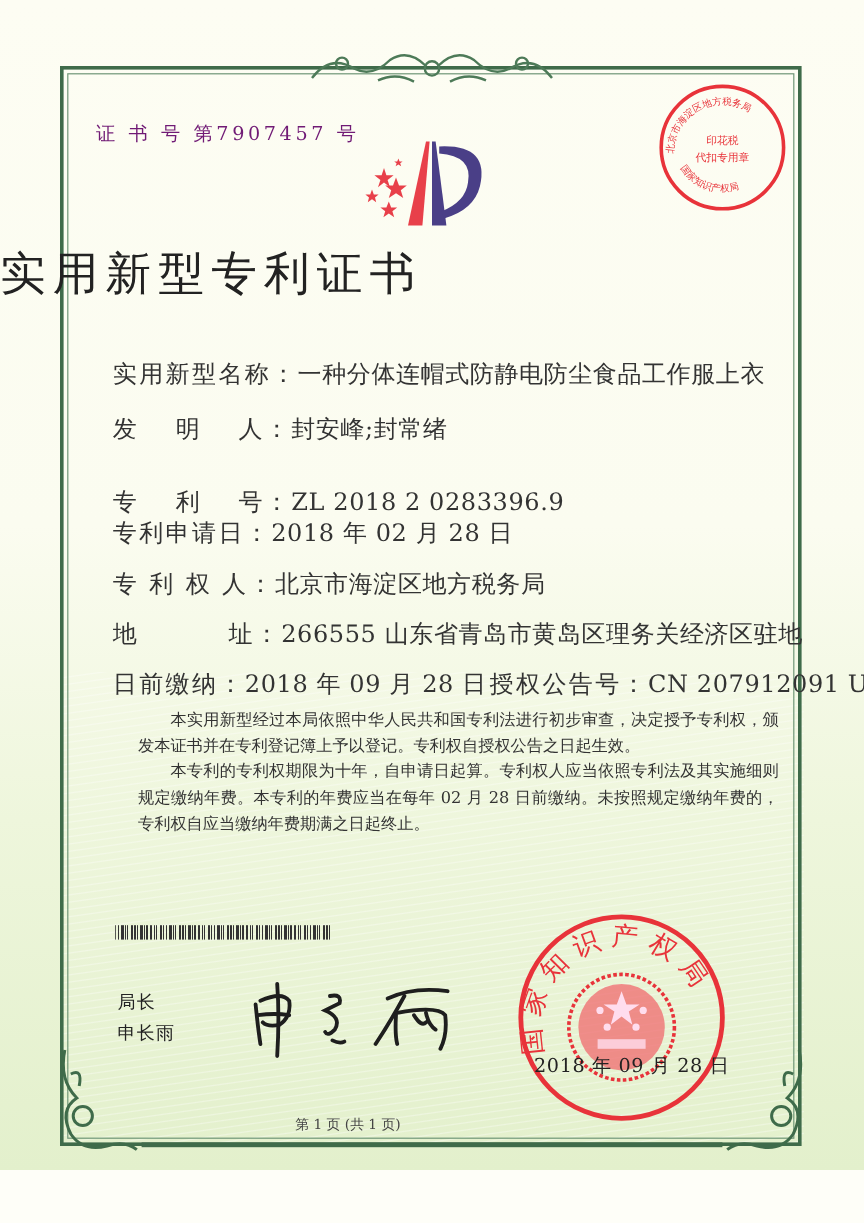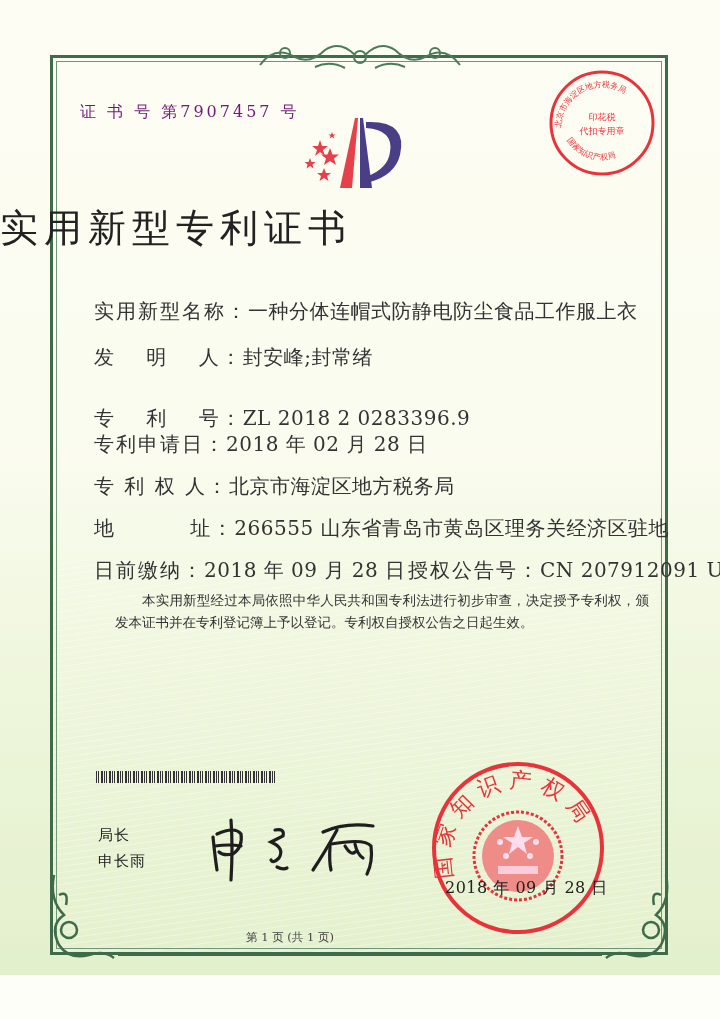--- a/index.html
+++ b/index.html
@@ -137,20 +137,21 @@
 </div>
 <div class="field" style="top:557px">
   <span class="lbl">日前缴纳：</span><span class="val">2018 年 09 月 28 日</span>
 </div>
 <div class="field" style="top:557px;left:408px">
   <span class="lbl">授权公告号：</span><span class="val">CN 207912091 U</span>
 </div>
 
 <div class="body-text">
   <p>本实用新型经过本局依照中华人民共和国专利法进行初步审查，决定授予专利权，颁发本证书并在专利登记簿上予以登记。专利权自授权公告之日起生效。</p>
+  <p>本专利的专利权期限为十年，自申请日起算。专利权人应当依照专利法及其实施细则规定缴纳年费。本专利的年费应当在每年 02 月 28 日前缴纳。未按照规定缴纳年费的，专利权自应当缴纳年费期满之日起终止。</p>
 </div>
 
 <div class="barcode"></div>
 
 <div class="director-title" style="top:826px">局长</div>
 <div class="director-name" style="top:852px">申长雨</div>
 
 <svg class="signature" viewBox="0 0 180 70">
   <g fill="none" stroke="#1e1e1e" stroke-width="3.2" stroke-linecap="round">
     <path d="M8 25 Q10 45 12 58"></path>

